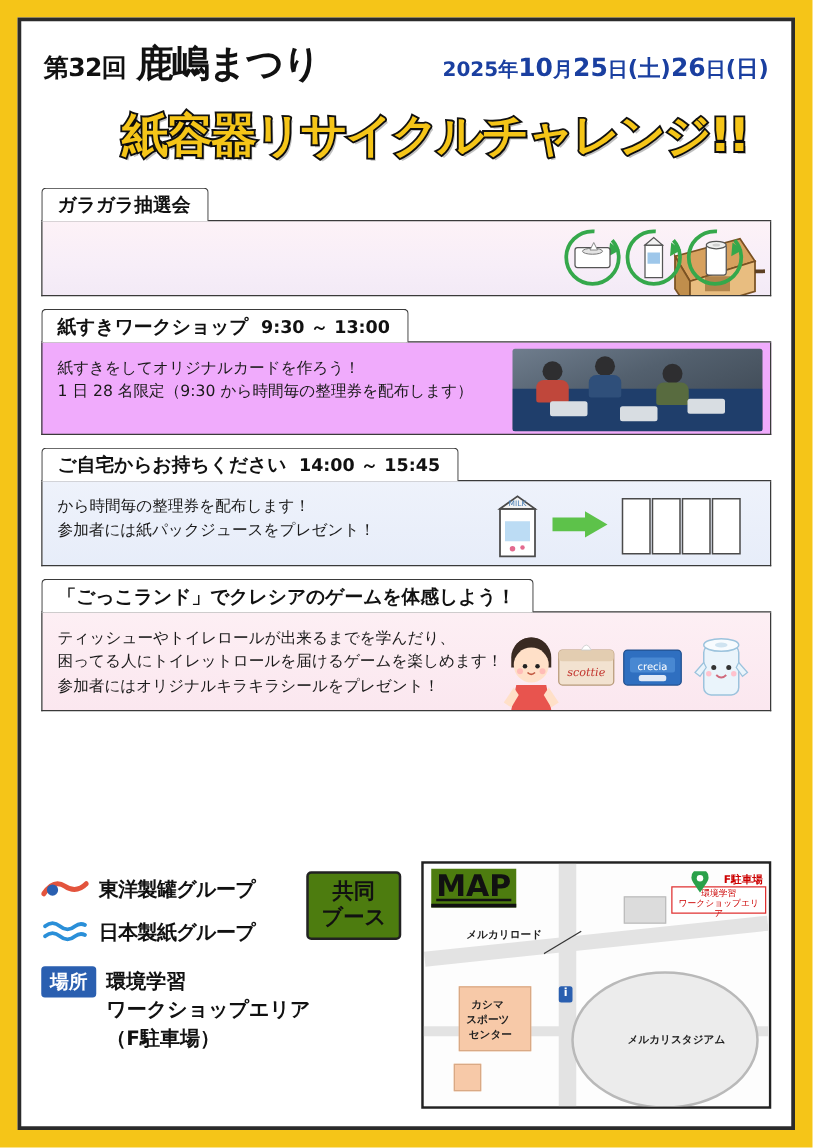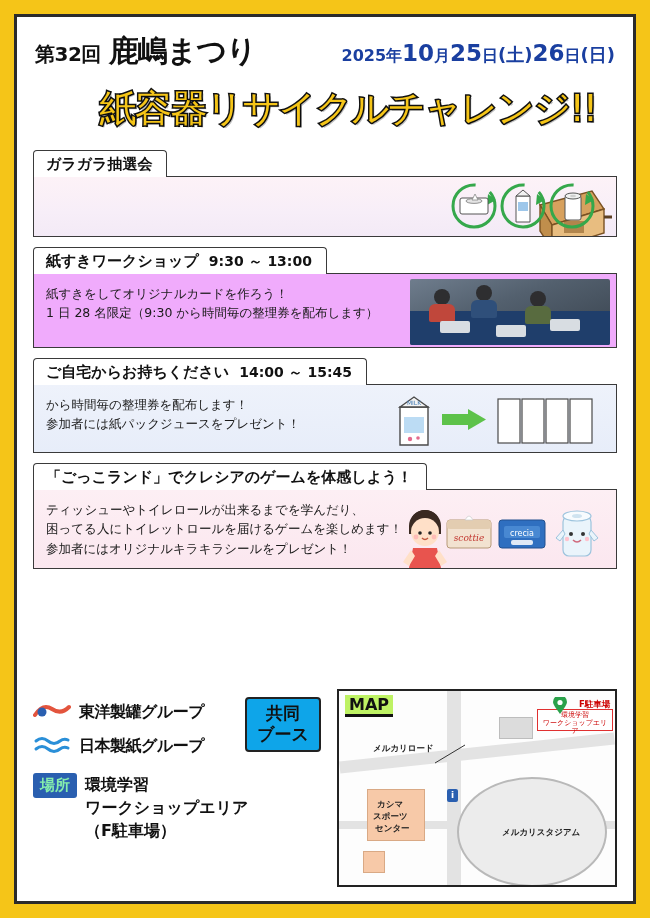--- a/index.html
+++ b/index.html
@@ -29,32 +29,32 @@
   }
   .t-main {
     font-size: 30px; font-weight: bold; color: #111;
     letter-spacing: -1px;
   }
   .t-date {
     margin-left: auto;
     font-size: 16px; font-weight: bold; color: #1a3fa0;
     white-space: nowrap;
   }
-  .t-date .big { font-size: 23px; }
+  .t-date .big { font-size: 20px; }
   .t-date .mid { font-size: 18px; }
 
   .subtitle-band {
     margin: 8px 10px 0 10px;
     text-align: center;
     padding: 4px 0 6px 0;
   }
   .subtitle {
     display: inline-block;
     font-size: 37px;
-    font-weight: normal;
+    font-weight: bold;
     color: #F5C518;
     -webkit-text-stroke: 3px #111;
     paint-order: stroke fill;
     letter-spacing: -1.5px;
     text-shadow: 2px 2px 0 rgba(0,0,0,.25);
     margin-left: 46px;
   }
 
   
   .section { margin: 10px 16px 0 16px; position: relative; }
@@ -148,40 +148,41 @@
     display: flex; gap: 12px;
   }
   .sponsors { width: 292px; position: relative; padding-top: 10px; }
   .logo-row { display: flex; align-items: center; gap: 8px; margin-bottom: 8px; }
   .logo-mark { width: 38px; height: 26px; position: relative; flex: none; }
   .logo-text { font-size: 16px; font-weight: bold; color: #111; letter-spacing: -0.5px; }
   .joint-box {
     position: absolute; right: 4px; top: 8px;
     border: 2px solid #222; border-radius: 4px;
     padding: 4px 10px; text-align: center; line-height: 1.25;
-    background: #0ea5e9;
+    background: #4d7c0f;
   }
   .joint-box div { font-size: 17px; font-weight: bold; color: #111; }
   .place-row { display: flex; gap: 8px; margin-top: 14px; align-items: flex-start; }
   .place-tag {
-    background: #2a5fb0; color: #86efac; font-size: 15px; font-weight: bold;
+    background: #2a5fb0; color: #ffffff; font-size: 15px; font-weight: bold;
     padding: 3px 7px; border-radius: 3px; white-space: nowrap;
   }
   .place-txt { font-size: 16px; font-weight: bold; color: #111; line-height: 1.45; }
 
   
   .mapbox {
     flex: 1; position: relative; border: 2px solid #222; background: #ffffff;
     overflow: hidden;
   }
   .map-label {
     position: absolute; left: 6px; top: 4px;
-    font-size: 16px; font-weight: bold; color: #111;
-    background: #bef264; padding: 0 4px; z-index: 5;
+    font-size: 24px; font-weight: bold; color: #111;
+    background: #4d7c0f; padding: 0 4px; z-index: 5;
     border-bottom: 3px solid #111;
+    text-decoration: underline;
   }
   .map-bg { position: absolute; inset: 0; background: #fdfdfd; }
   .road { position: absolute; background: #e3e3e3; }
   .blk { position: absolute; background: #f7c9a8; border: 1px solid #d9a985; }
   .stadium {
     position: absolute; border-radius: 50%; background: #ececec;
     border: 2px solid #b9b9b9;
   }
   .mtext { position: absolute; font-size: 8.5px; color: #222; line-height: 1.25; }
   .mtext.b { font-weight: bold; }

